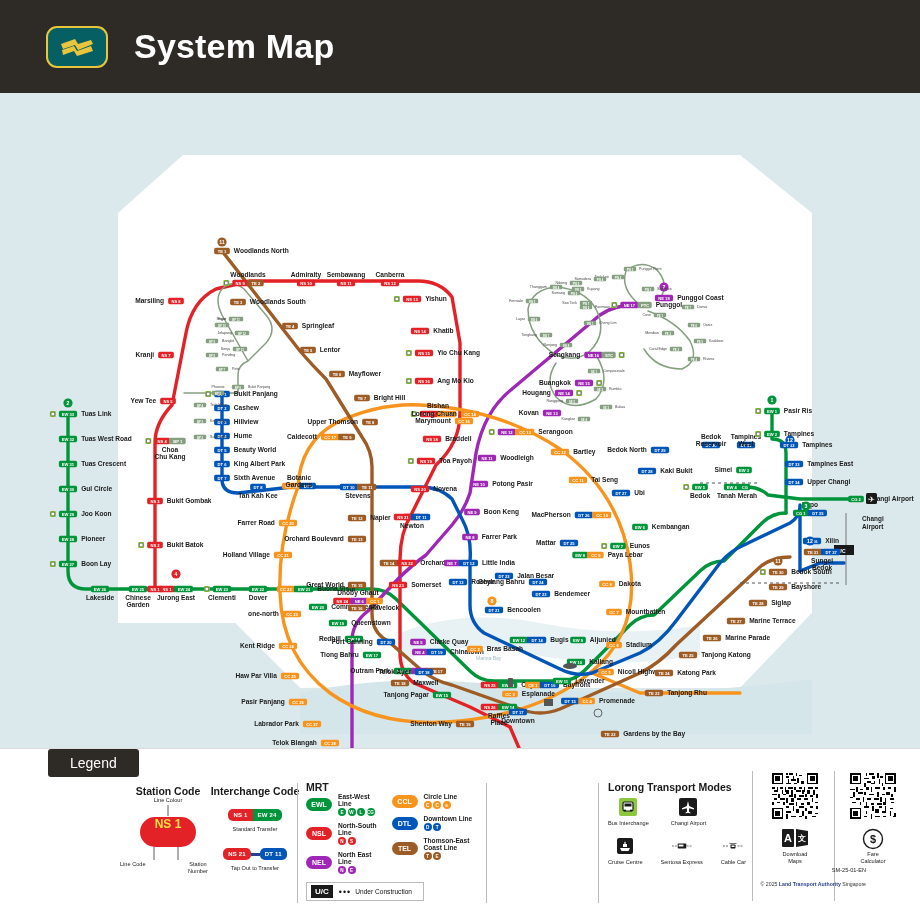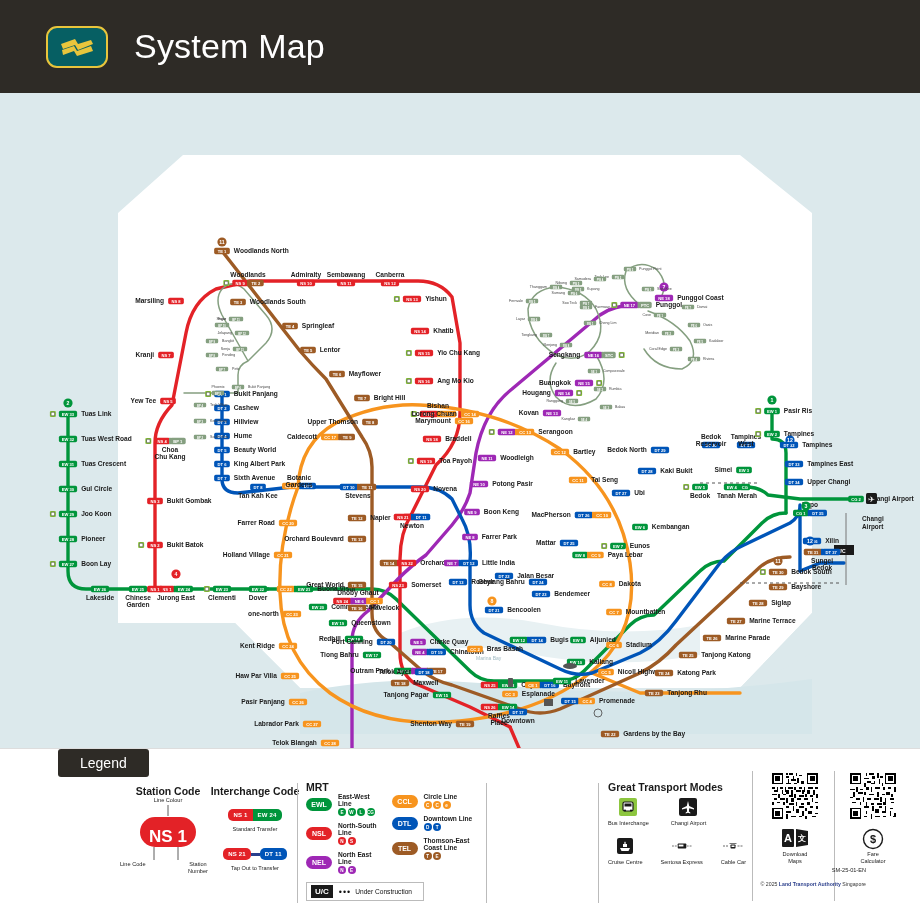--- a/index.html
+++ b/index.html
@@ -19,56 +19,56 @@
   }
   #logo {
     width:62px; height:42px; border-radius:11px;
     background:#065f63; border:2px solid #e8c53c;
     display:flex; align-items:center; justify-content:center;
     flex:0 0 auto;
   }
   #logo svg { display:block; }
   #header-title {
     color:#ffffff; font-size:34px; letter-spacing:0.2px;
-    margin-left:26px; font-weight:400;
+    margin-left:26px; font-weight:700;
   }
 
   
   #map-area {
     position:absolute; left:0; top:93px; width:920px; height:655px;
     background:#dce9ec; overflow:hidden;
   }
   #mapsvg { position:absolute; left:0; top:0; }
 
   
   #legend {
     position:absolute; left:0; top:748px; width:920px; height:172px;
     background:#ffffff; border-top:1px solid #ddd;
   }
   #legend-tab {
-    position:absolute; left:58px; top:0px;
+    position:absolute; left:48px; top:0px;
     background:#2e2b26; color:#fff;
     padding:6px 22px; font-size:14px; border-radius:3px;
   }
   .legend-col { position:absolute; top:32px; }
   .legend-head {
     font-size:10.5px; font-weight:bold; color:#1a1a1a; 
   }
 
   
   .codechip {
     display:inline-flex; align-items:center; justify-content:center;
     color:#fff; font-weight:bold; border-radius:3px;
     font-size:5px; line-height:1; padding:2px 3px; letter-spacing:0.2px;
     white-space:nowrap;
   }
   .bigchip {
     width:56px; height:30px; border-radius:15px; background:#e32227;
-    color:#ffffff; font-weight:bold; font-size:17px;
-    display:flex; align-items:flex-end; justify-content:center;
+    color:#fde047; font-weight:bold; font-size:12px;
+    display:flex; align-items:flex-start; justify-content:center;
     margin:0 auto;
   }
   .tinytxt { font-size:5.6px; color:#222; }
 
   .lt-row { display:flex; align-items:center; margin-bottom:6px; }
   .lt-badge {
     width:26px; height:13px; border-radius:7px; color:#fff;
     font-size:7px; font-weight:bold;
     display:flex; align-items:center; justify-content:center;
     flex:0 0 auto; margin-right:6px;
@@ -1920,21 +1920,21 @@
         <span class="uc-text">Under Construction</span>
       </div>
     </div>
 
     <div class="divider" style="left:486px; top:34px; height:120px;"></div>
 
 
     <div class="divider" style="left:598px; top:34px; height:120px;"></div>
 
     <div class="legend-col" style="left:608px; top:32px; width:140px;">
-      <div class="legend-head">Great Transport Modes</div>
+      <div class="legend-head">Lorong Transport Modes</div>
       <div style="display:flex;gap:22px;margin-top:4px">
         <div class="mode-item">
           <div class="mode-icon">
             <svg width="18" height="18" viewBox="0 0 18 18">
                 <rect width="18" height="18" rx="2" fill="#8dc63f"></rect>
                 <rect x="4" y="4" width="10" height="9" rx="1.5" fill="#fff" stroke="#1a1a1a" stroke-width="1.2"></rect>
                 <rect x="5.5" y="5.5" width="7" height="3" fill="#1a1a1a"></rect>
                 <circle cx="6" cy="12.5" r="1.1" fill="#1a1a1a"></circle>
                 <circle cx="12" cy="12.5" r="1.1" fill="#1a1a1a"></circle>
               </svg>

